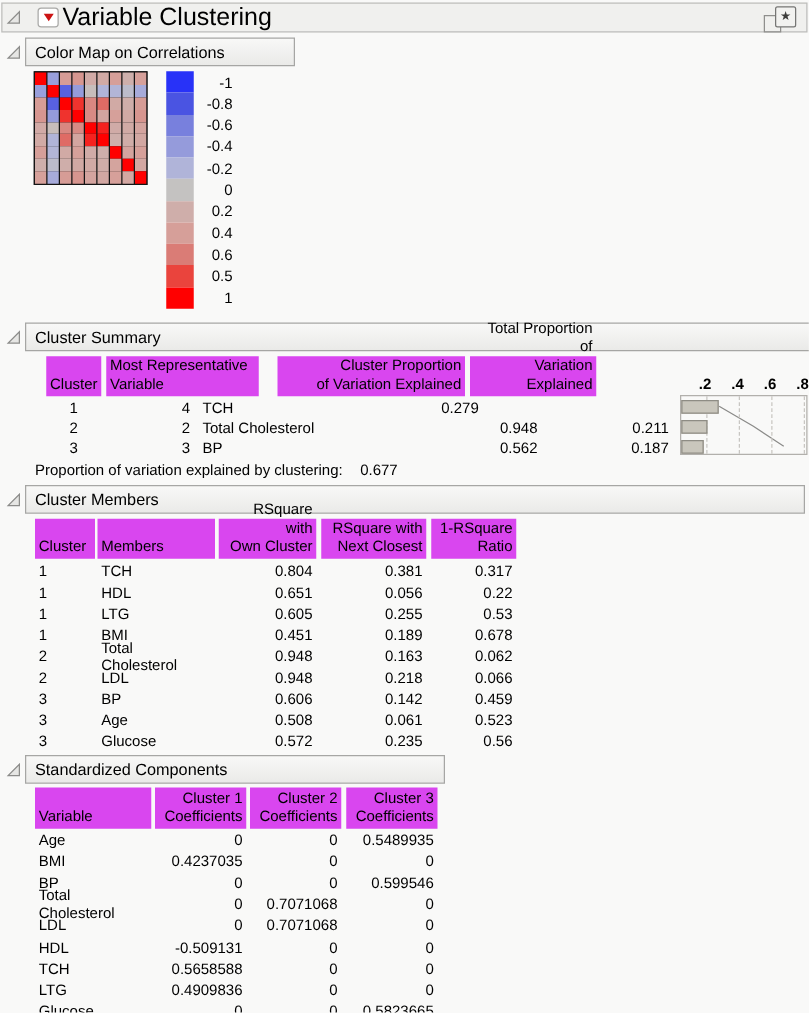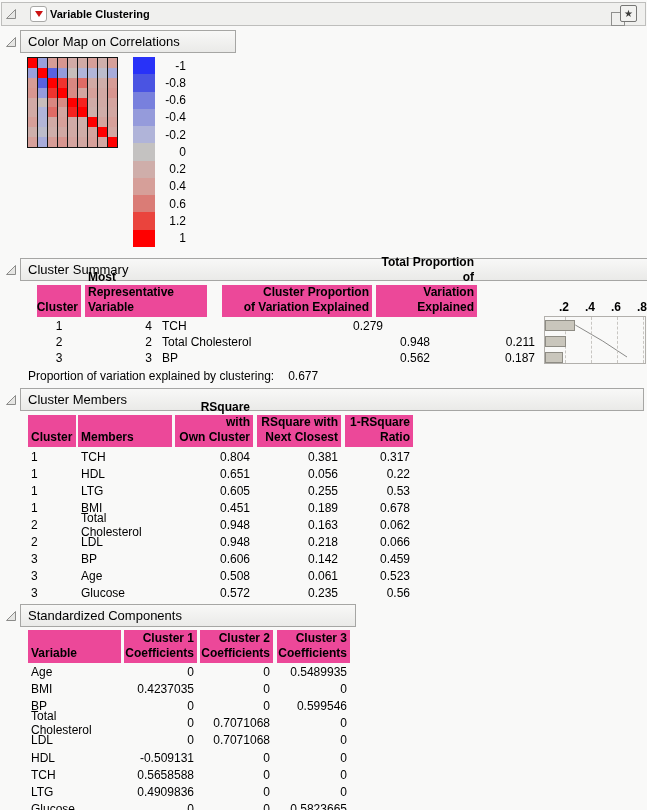--- a/index.html
+++ b/index.html
@@ -10,21 +10,21 @@
     font-size:12px;
   }
   .abs { position:absolute; }
 
   
   .titlebar {
     position:absolute; left:1px; top:2px; width:645px; height:24px;
     background:#f0f0ee; border:1px solid #bebebc;
     display:flex; align-items:center;
   }
-  .main-title { font-weight:bold; font-size:11px; margin-left:3px; }
+  .main-title { font-weight:normal; font-size:20px; margin-left:3px; }
   .red-tri-btn {
     width:17px; height:16px; background:#ffffff; border:1px solid #a8a8a6;
     border-radius:3px; margin-left:13px;
     display:flex; align-items:center; justify-content:center; cursor:default;
   }
   .red-tri-btn .tri {
     width:0; height:0; border-left:4.5px solid transparent;
     border-right:4.5px solid transparent; border-top:6px solid #cc1414;
   }
   .disc-tri { position:absolute; }
@@ -68,21 +68,21 @@
   }
   #legend-labels div {
     flex:1; display:flex; align-items:center; justify-content:flex-end;
     font-size:12px;
   }
 
   
   .trow { display:flex; align-items:center; }
   .hrow { display:flex; align-items:stretch; }
   .hcell {
-    background:#ec4899; font-weight:bold; white-space:pre-line; line-height:15px;
+    background:#d946ef; font-weight:normal; white-space:pre-line; line-height:15px;
     display:flex; flex-direction:column; justify-content:flex-end;
     padding:1px 3px 2px 3px; font-size:12px;
   }
   .cell { font-size:12px; padding:0 3px; }
   .al { text-align:left; align-items:flex-start; }
   .ar { text-align:right; align-items:flex-end; }
   .ac { text-align:center; align-items:center; }
 
   
   #cs-chart {
@@ -219,21 +219,21 @@
 <div id="legend-labels">
     <div>-1</div>
     <div>-0.8</div>
     <div>-0.6</div>
     <div>-0.4</div>
     <div>-0.2</div>
     <div>0</div>
     <div>0.2</div>
     <div>0.4</div>
     <div>0.6</div>
-    <div>1.2</div>
+    <div>0.5</div>
     <div>1</div>
   </div>
 
 <svg class="disc-tri" width="12" height="12" style="left:5px;top:264px">
   <polygon points="10.5,1.5 10.5,10.5 1.5,10.5" fill="#e6e6e4" stroke="#8c8c8a"></polygon>
 </svg>
 <div class="section-box" style="left:20px;top:258px;width:640px">
   <span class="sec-title">Cluster Summary</span>
 </div>
 <div id="cs-header" class="abs hrow" style="left:0;top:285px;height:32px">

